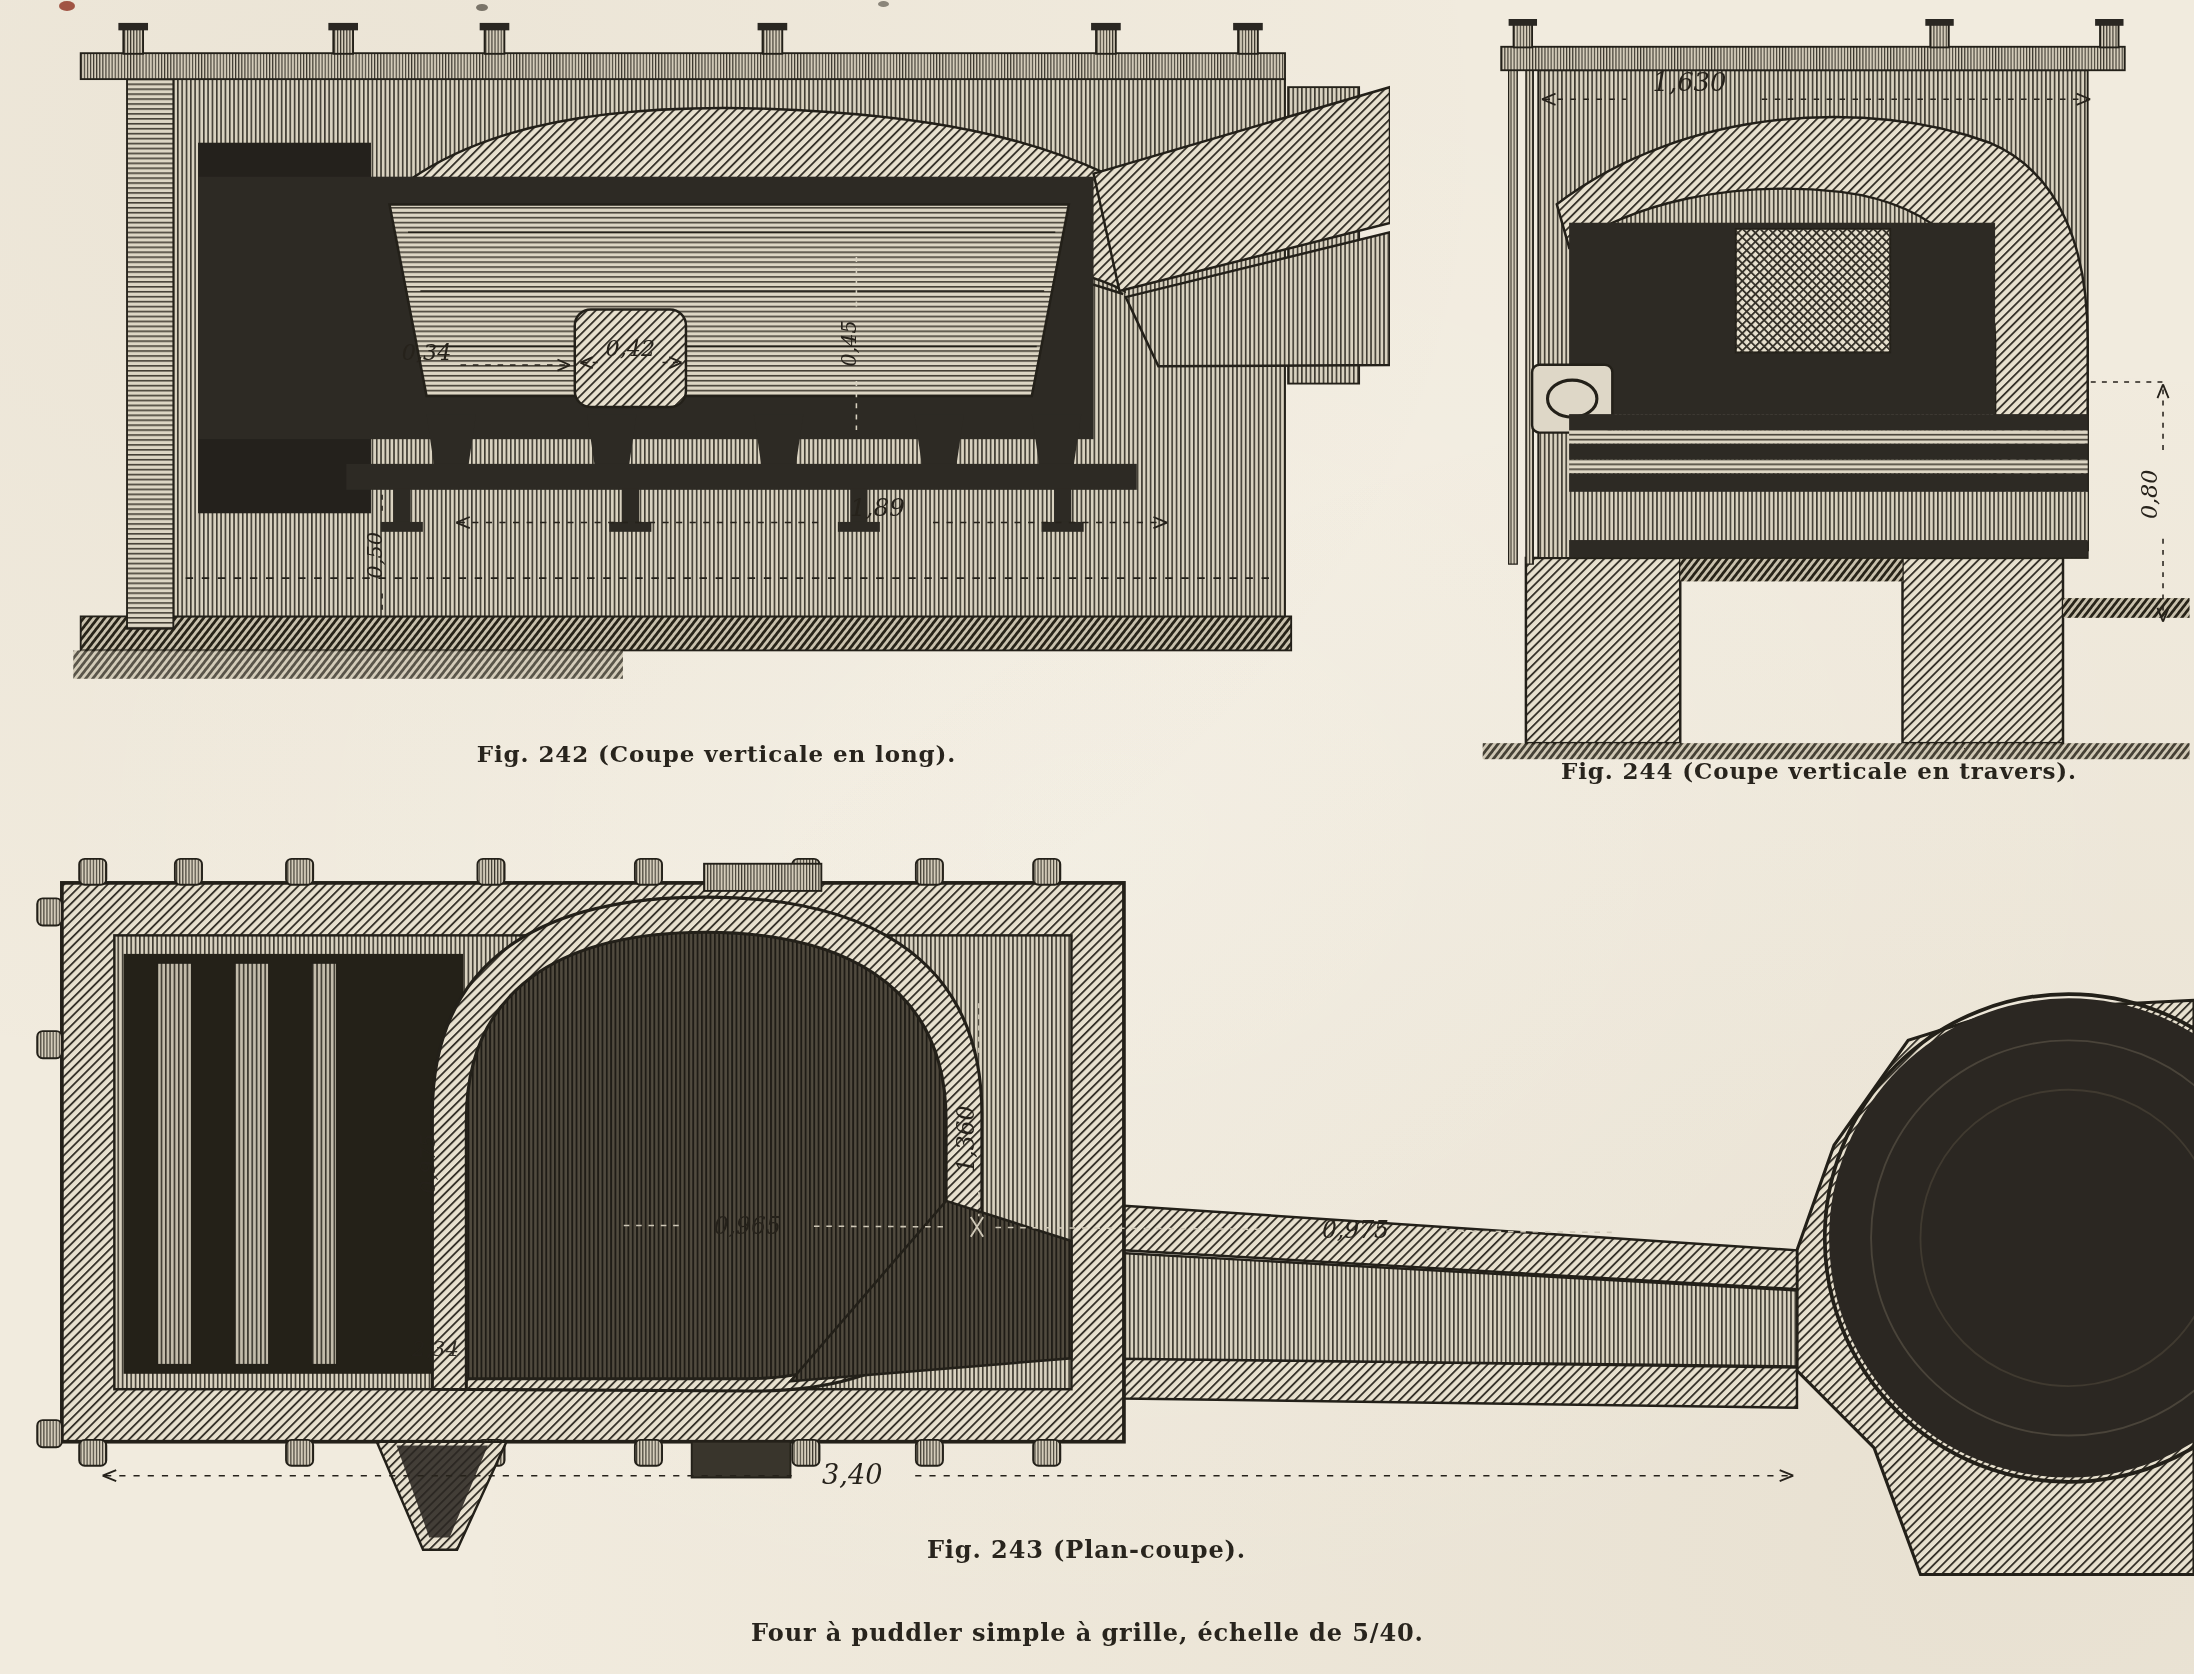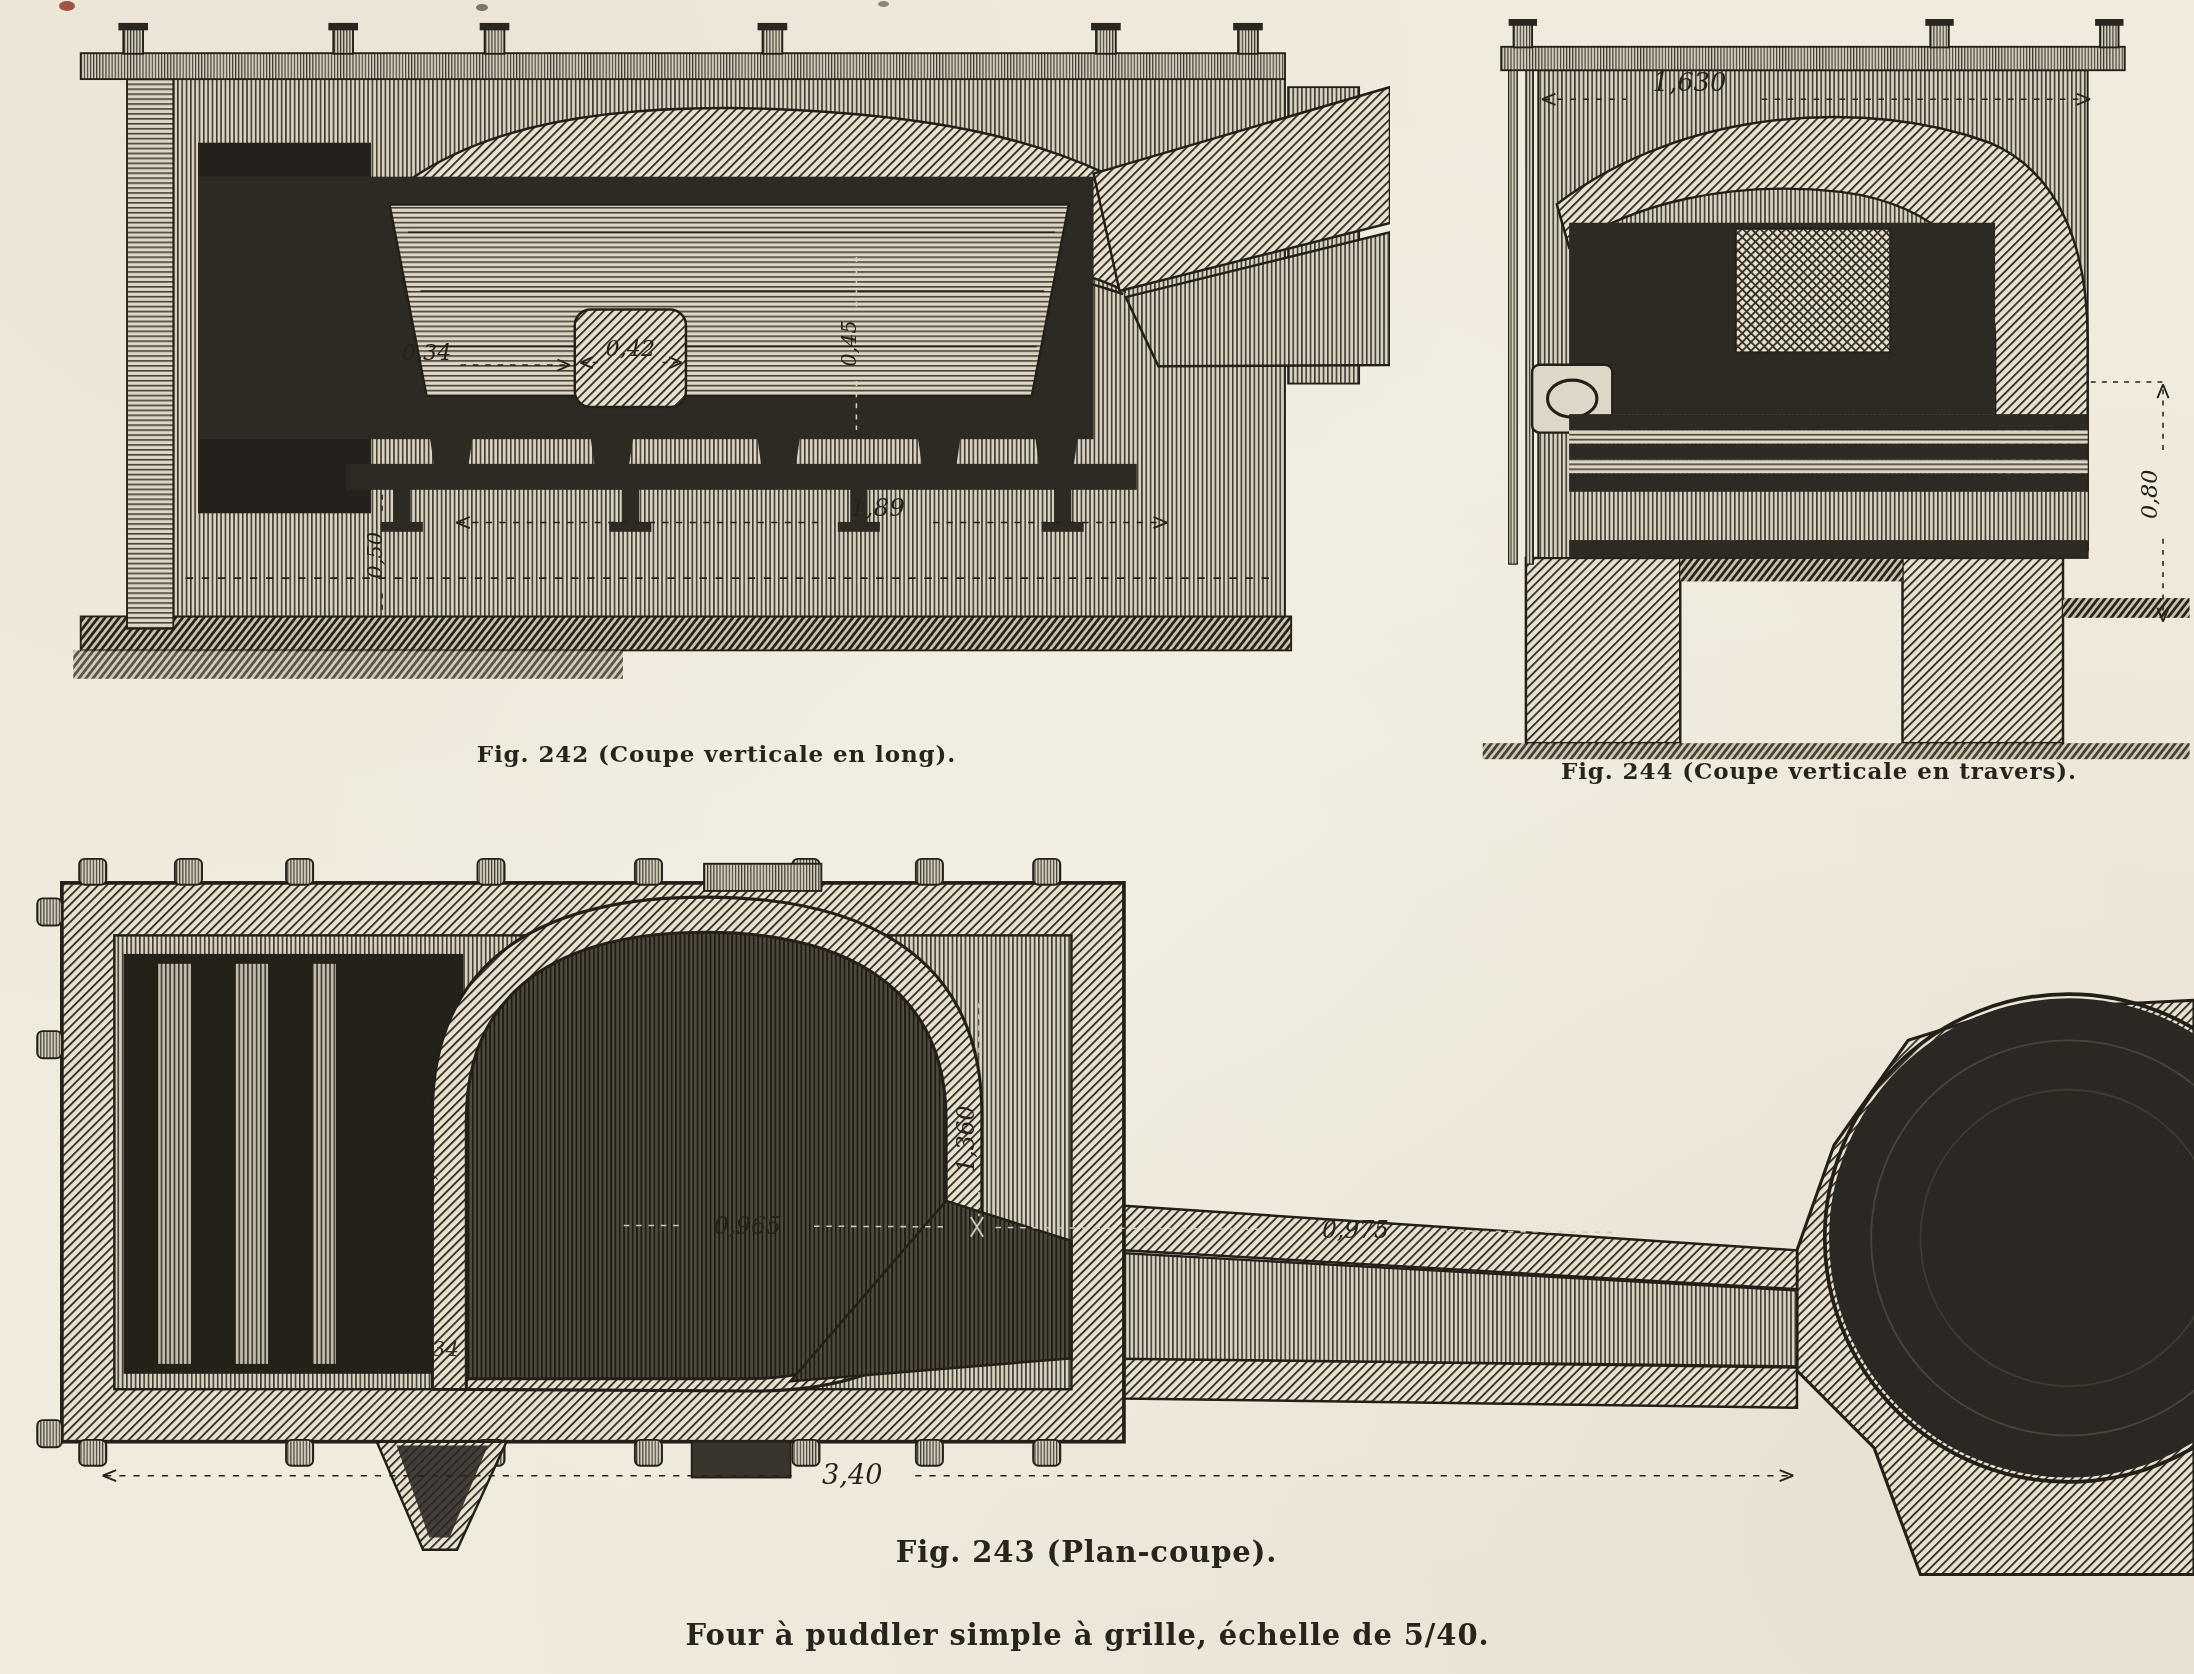--- a/index.html
+++ b/index.html
@@ -13,21 +13,21 @@
     font-family:"DejaVu Serif", serif;
     color:#2a2620;
   }
   .fig{position:absolute;}
   .caption{
     position:absolute;text-align:center;
     font-family:"DejaVu Serif", serif;
     font-weight:600;font-size:23px;letter-spacing:0.9px;
     color:#28241d; white-space:nowrap;
   }
-  .caption.big{font-size:29px;}
+  .caption.big{font-size:24px;}
   svg text.dim{
     font-family:"DejaVu Serif", serif;
     font-style:italic;
     fill:#26221b;
   }
   .speck{position:absolute;border-radius:50%;}
 </style>
 </head>
 <body>
 

